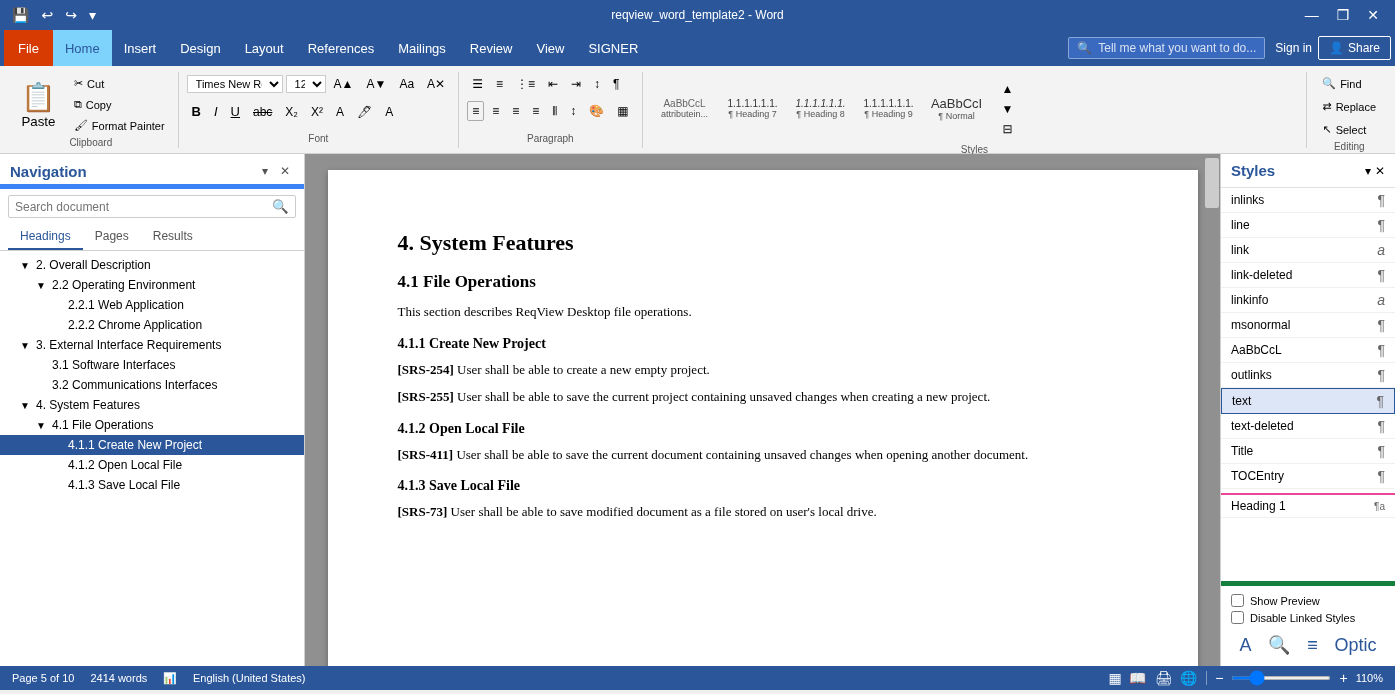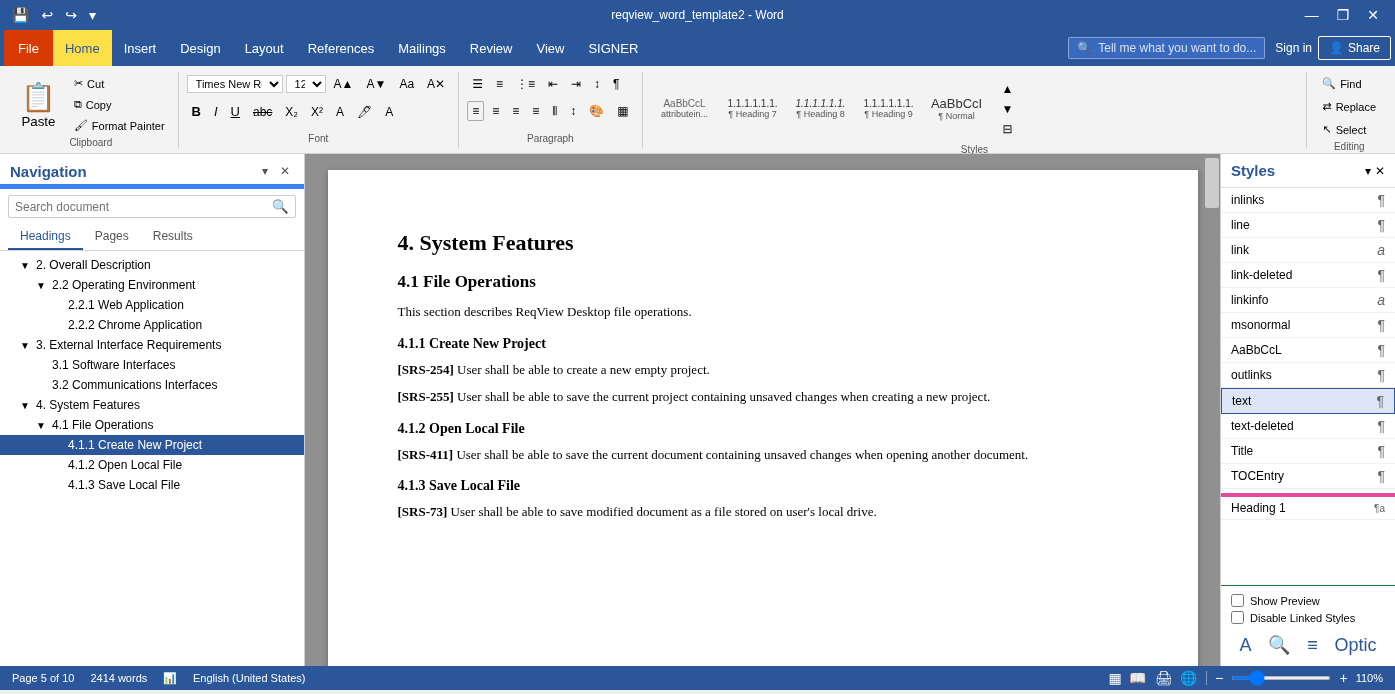--- a/index.html
+++ b/index.html
@@ -41,21 +41,21 @@
     .menu-item {
       color: white;
       padding: 6px 12px;
       font-size: 13px;
       cursor: pointer;
       border: none;
       background: none;
       height: 36px;
     }
     .menu-item:hover, .menu-item.active { background: rgba(255,255,255,0.2); }
-    .menu-item.active { background: #fde047; color: #2b579a; }
+    .menu-item.active { background: #7dd3fc; color: #2b579a; }
     .menu-search {
       margin-left: auto;
       display: flex;
       align-items: center;
       background: #3a6abf;
       border: 1px solid rgba(255,255,255,0.4);
       border-radius: 2px;
       padding: 3px 8px;
       color: rgba(255,255,255,0.8);
       font-size: 12px;
@@ -275,21 +275,21 @@
       padding: 4px 10px;
       font-size: 12px;
       cursor: pointer;
       border-bottom: 1px solid #f0f0f0;
     }
     .style-row.selected { background: #dce6f7; border: 1px solid #2b579a; }
     .style-row-name { flex: 1; }
     .style-row-icon { color: #666; font-size: 14px; margin-left: 4px; }
     .styles-footer {
       padding: 8px 10px;
-      border-top: 1px solid #15803d;
+      border-top: 5px solid #15803d;
       display: flex;
       flex-direction: column;
       gap: 4px;
     }
     .styles-footer-check { display: flex; align-items: center; gap: 6px; font-size: 11px; cursor: pointer; }
     .styles-footer-btns { display: flex; justify-content: space-around; padding-top: 4px; }
     .styles-footer-btn { background: none; border: none; cursor: pointer; font-size: 18px; color: #2b579a; padding: 2px 6px; }
 
     
     .status-bar {
@@ -633,21 +633,21 @@
         <span class="style-row-icon">¶</span>
       </div>
       <div class="style-row">
         <span class="style-row-name">Title</span>
         <span class="style-row-icon">¶</span>
       </div>
       <div class="style-row">
         <span class="style-row-name">TOCEntry</span>
         <span class="style-row-icon">¶</span>
       </div>
-      <div class="style-row" style="border-top:4px solid #ec4899; margin-top:4px;">
+      <div class="style-row" style="border-top:2px solid #ec4899; margin-top:4px;">
         <span class="style-row-name">Heading 1</span>
         <span class="style-row-icon" style="font-size:10px;">¶a</span>
       </div>
     </div>
     <div class="styles-footer">
       <label class="styles-footer-check">
         <input type="checkbox" style="">
         <span>Show Preview</span>
       </label>
       <label class="styles-footer-check">

